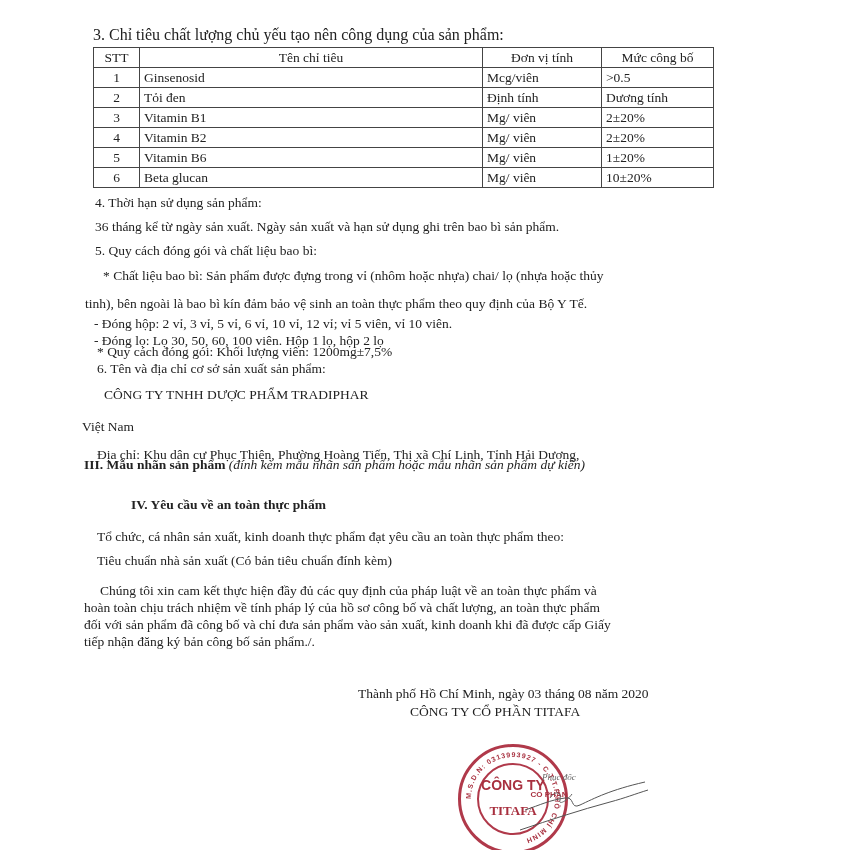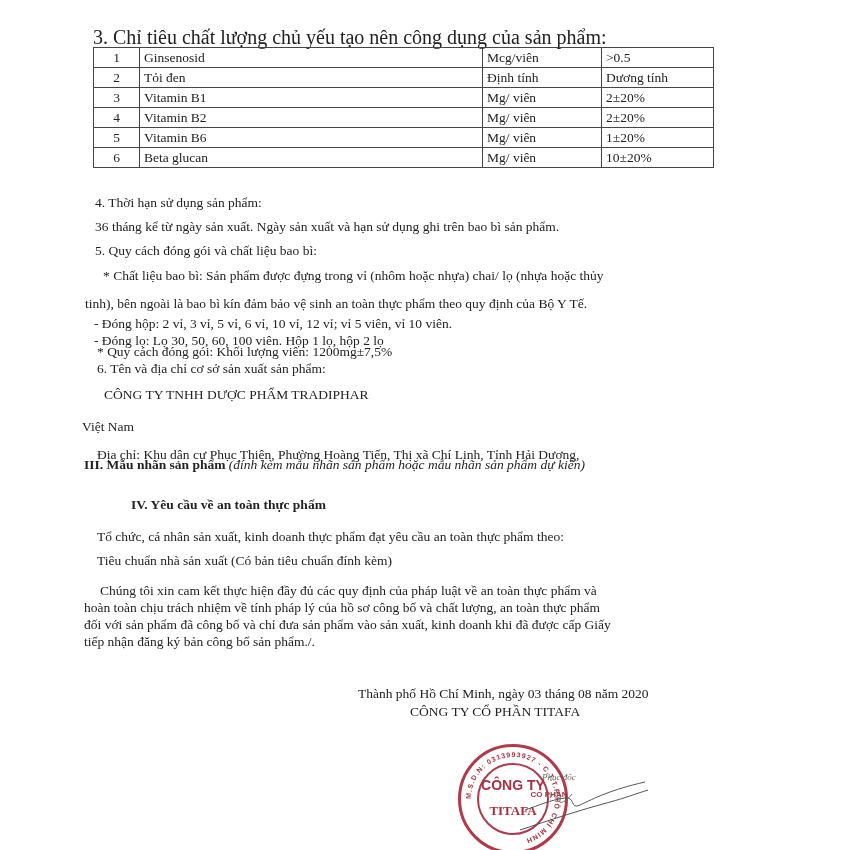--- a/index.html
+++ b/index.html
@@ -1,19 +1,19 @@
 <!DOCTYPE html>
 <html><head>
 <meta charset="utf-8">
 <style>
   html, body { margin:0; padding:0; background:#ffffff; }
   body { width:850px; height:850px; position:relative; overflow:hidden;
          font-family:"Liberation Serif","DejaVu Serif",serif; color:#222; font-size:13.5px; }
   .abs { position:absolute; white-space:nowrap; }
-  .h3 { font-size:20px; }
+  .h3 { font-size:16px; }
   table.quality { position:absolute; left:93px; top:47px; border-collapse:collapse; font-size:13.5px; }
   table.quality td, table.quality th { border:1.5px solid #444; padding:0 4px; height:19px; line-height:17px; font-weight:normal; }
   table.quality th { text-align:center; }
   .c-stt { width:37px; text-align:center; }
   .c-name { width:334px; }
   .c-unit { width:110px; }
   .c-level { width:103px; }
   .bold { font-weight:bold; }
   .italic { font-style:italic; }
   .stamp { position:absolute; left:458px; top:744px; width:110px; height:110px; border-radius:50%;
@@ -25,20 +25,26 @@
 </style>
 </head>
 <body>
 
 <div>
 
   <div class="abs h3" style="left:93px; top:26px;">3. Chỉ tiêu chất lượng chủ yếu tạo nên công dụng của sản phẩm:</div>
 
   <table class="quality">
     <tbody>
+        <tr>
+      <th class="c-stt">STT</th>
+      <th class="c-name">Tên chỉ tiêu</th>
+      <th class="c-unit">Đơn vị tính</th>
+      <th class="c-level">Mức công bố</th>
+    </tr>
     <tr>
       <td class="c-stt">1</td>
       <td class="c-name">Ginsenosid</td>
       <td class="c-unit">Mcg/viên</td>
       <td class="c-level">&gt;0.5</td>
     </tr>
     <tr>
       <td class="c-stt">2</td>
       <td class="c-name">Tỏi đen</td>
       <td class="c-unit">Định tính</td>

